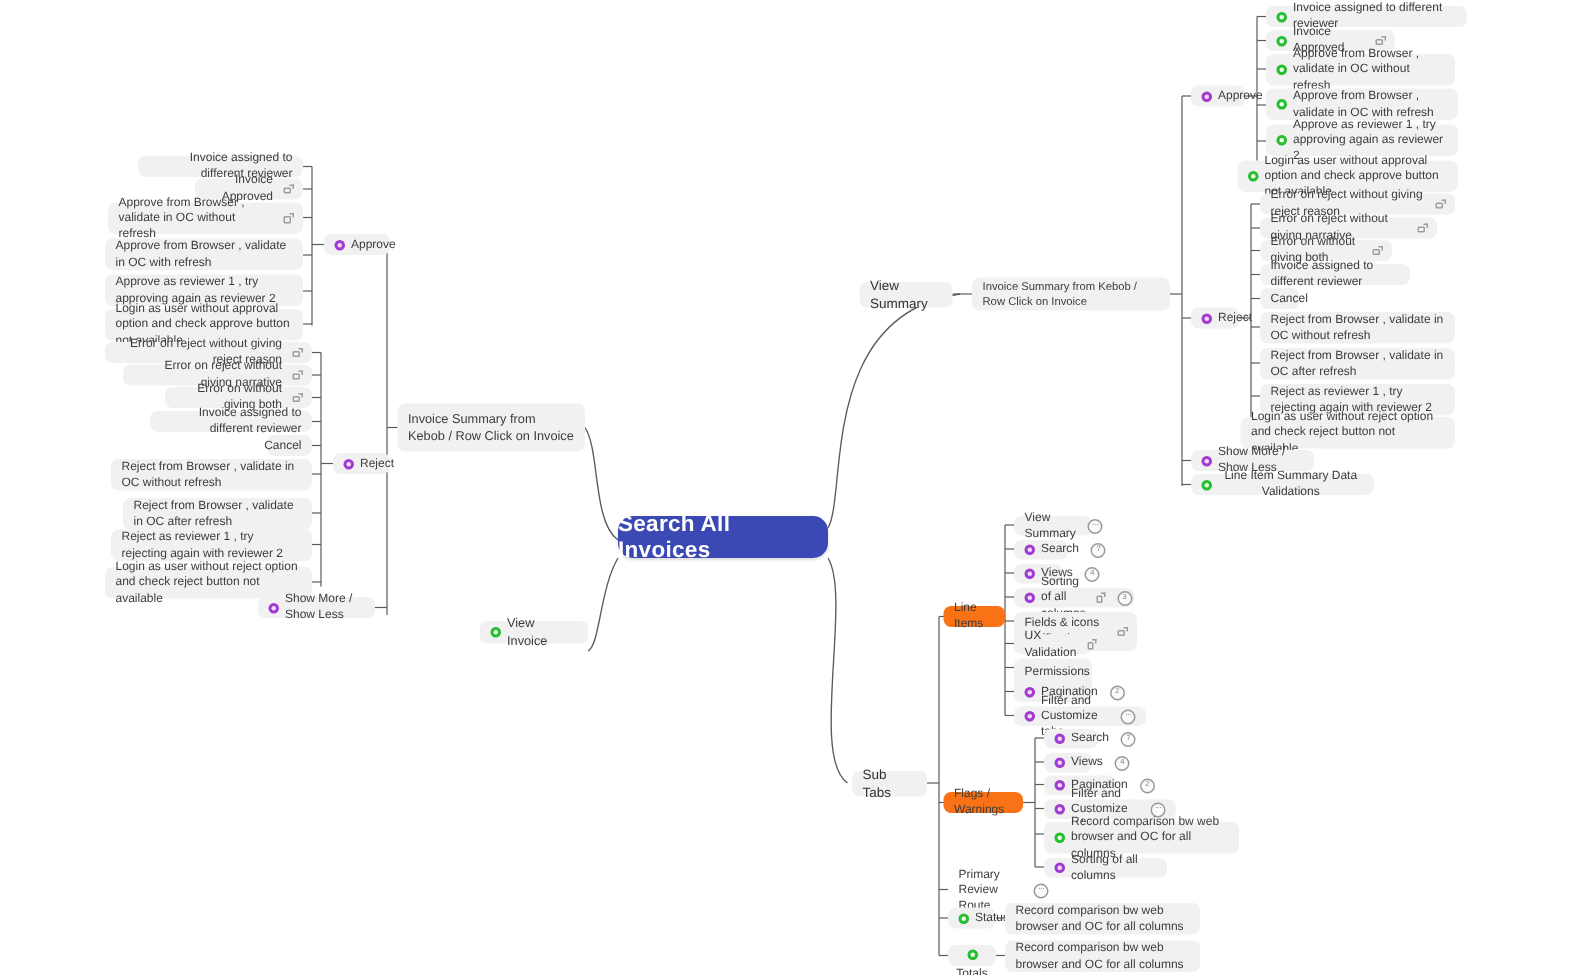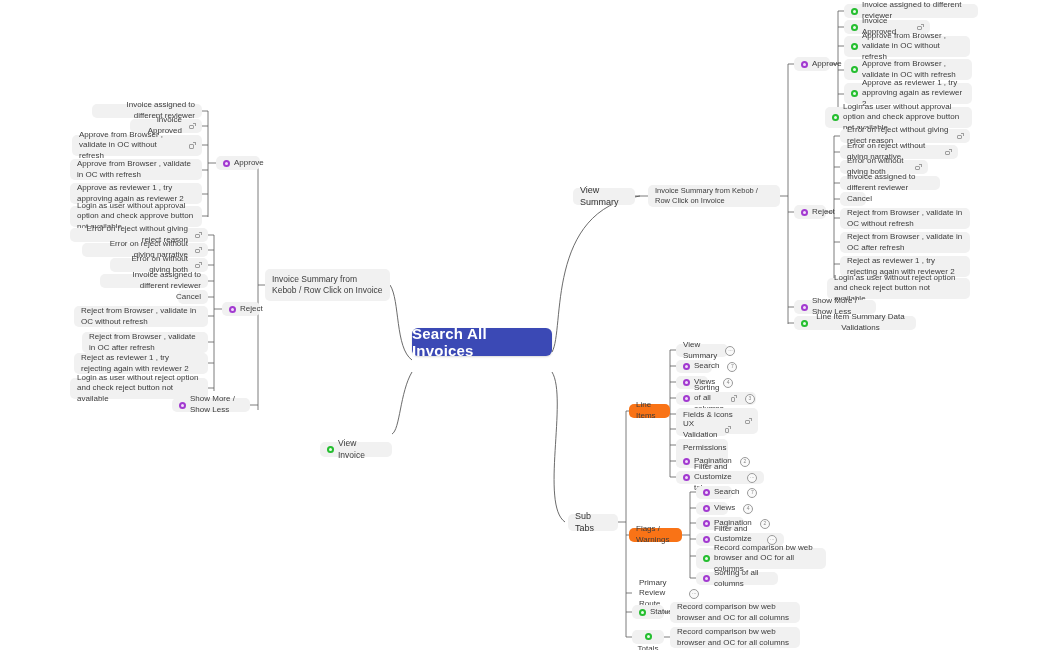--- a/index.html
+++ b/index.html
@@ -178,21 +178,21 @@
       <path d="M690,523 L696,523"></path>
       <path d="M690,539 L696,539"></path>
       <path d="M690,556 L696,556"></path>
       <path d="M690,578 L696,578"></path>
 
       <path d="M660,612 L670,612"></path>
       <path d="M656,637 L670,637"></path>
     </g>
   </svg>
 
-  <div class="root" style="left:412px;top:328px;width:140px;height:28px;">
+  <div class="root" style="left:412px;top:344px;width:140px;height:28px;border-radius:10px;">
     <span>Search All Invoices</span>
   </div>
 
   <div class="node" style="left:265px;top:269px;width:125px;height:32px;font-size:8.5px;">
     <span class="txt">Invoice Summary from Kebob / Row Click on Invoice</span>
   </div>
 
   <div class="node" style="left:216px;top:156px;width:44px;height:14px;">
     <span class="ic purple"></span>
     <span class="txt">Approve</span>
@@ -253,21 +253,21 @@
   </div>
   <div class="node" style="left:70px;top:378px;width:138px;height:21px;">
     <span class="txt">Login as user without reject option and check reject button not available</span>
   </div>
 
   <div class="node" style="left:172px;top:398px;width:78px;height:14px;">
     <span class="ic purple"></span>
     <span class="txt">Show More / Show Less</span>
   </div>
 
-  <div class="node" style="left:320px;top:442px;width:72px;height:15px;font-size:8.5px;">
+  <div class="node" style="left:320px;top:414px;width:72px;height:15px;font-size:8.5px;">
     <span class="ic green"></span>
     <span class="txt">View Invoice</span>
   </div>
 
   <div class="node trunk" style="left:573px;top:188px;width:62px;height:17px;">
     <span class="txt">View Summary</span>
   </div>
 
   <div class="node" style="left:648px;top:185px;width:132px;height:22px;font-size:7.5px;">
     <span class="txt">Invoice Summary from Kebob / Row Click on Invoice</span>

